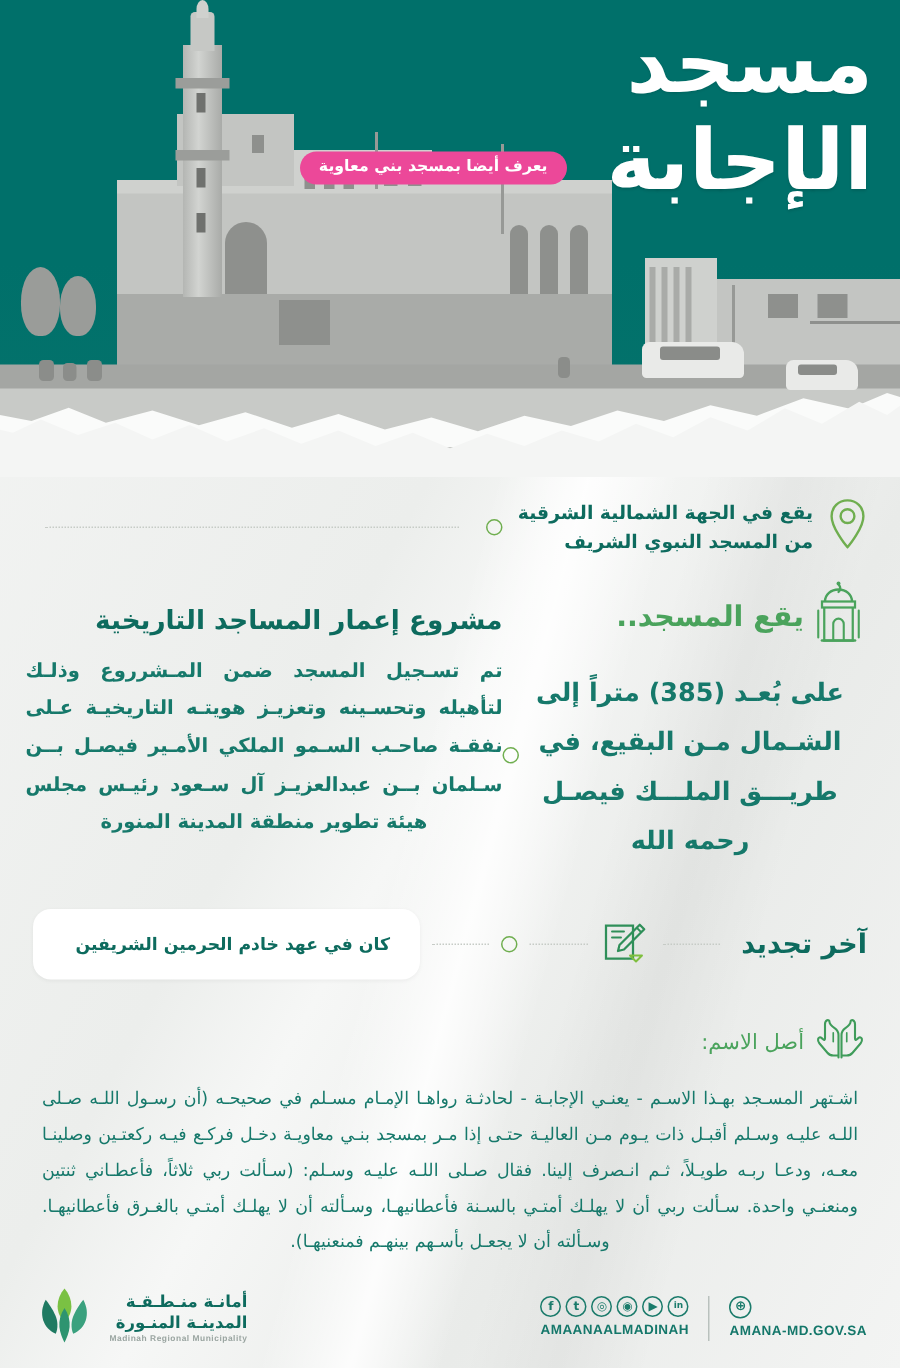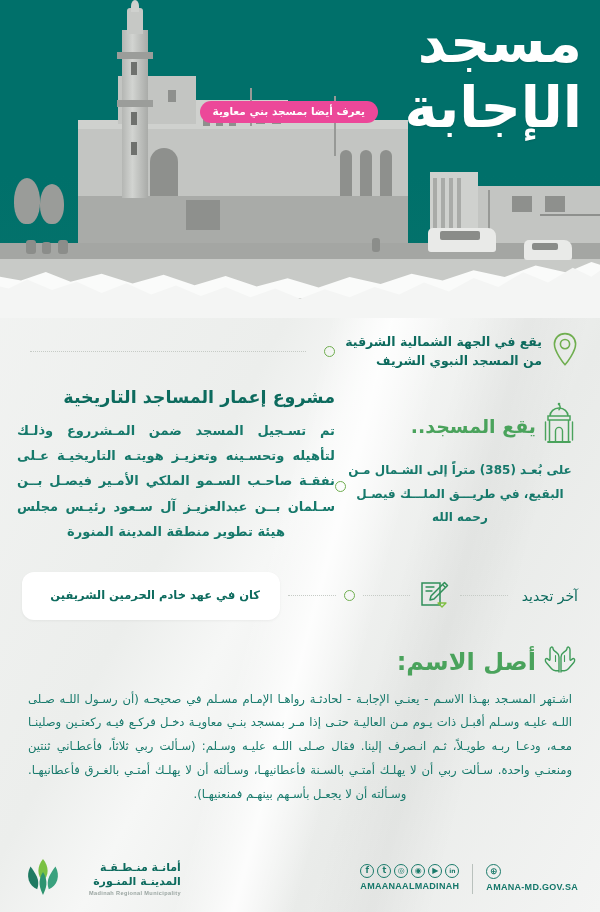--- a/index.html
+++ b/index.html
@@ -302,36 +302,36 @@
     font-weight: 600;
     line-height: 1.95;
     text-align: justify;
     text-align-last: center;
     direction: rtl;
     margin-top: 9px;
   }
   .body-teal.narrow {
     text-align: center;
     text-align-last: center;
-    font-size: 12px;
+    font-size: 17px;
     line-height: 1.95;
   }
 
   
   .row-ren {
     display: flex;
     align-items: center;
     direction: rtl;
     margin-top: 28px;
     gap: 0;
   }
   .ren-head {
     color: #0d6b5e;
-    font-weight: 400;
-    font-size: 14px;
+    font-weight: 700;
+    font-size: 18px;
     flex: 0 0 auto;
     padding-left: 6px;
   }
   .ren-icon { flex: 0 0 auto; }
   .ren-card {
     background: #ffffff;
     border-radius: 12px;
     padding: 13px 20px;
     color: #0d6b5e;
     font-size: 11.5px;
@@ -349,22 +349,22 @@
     display: flex;
     align-items: center;
     justify-content: flex-start;
     direction: rtl;
     margin-top: 26px;
     gap: 8px;
     padding-right: 2px;
   }
   .origin-head {
     color: #4aa35c;
-    font-weight: 700;
-    font-size: 24px;
+    font-weight: 400;
+    font-size: 14px;
   }
 
   .origin-body {
     color: #16796b;
     font-size: 11.6px;
     font-weight: 400;
     line-height: 2.05;
     text-align: justify;
     text-align-last: center;
     direction: rtl;
@@ -406,21 +406,21 @@
   .handle {
     color: #14776a;
     font-size: 9px;
     font-weight: 800;
     letter-spacing: .3px;
     font-family: "Liberation Sans", sans-serif;
   }
   .vbar { width: 1px; height: 30px; background: #b9c1bd; margin: 0 3px; align-self: center; }
   .web-group { display: flex; flex-direction: column; align-items: flex-start; gap: 3px; }
 
-  .footer-right { display: flex; align-items: center; gap: 25px; direction: rtl; }
+  .footer-right { display: flex; align-items: center; gap: 9px; direction: rtl; }
   .logo-text { text-align: right; direction: rtl; line-height: 1.25; }
   .logo-ar {
     color: #0d6b5e;
     font-size: 11px;
     font-weight: 700;
     letter-spacing: .5px;
   }
   .logo-en {
     color: #9aa5a1;
     font-size: 5.6px;

